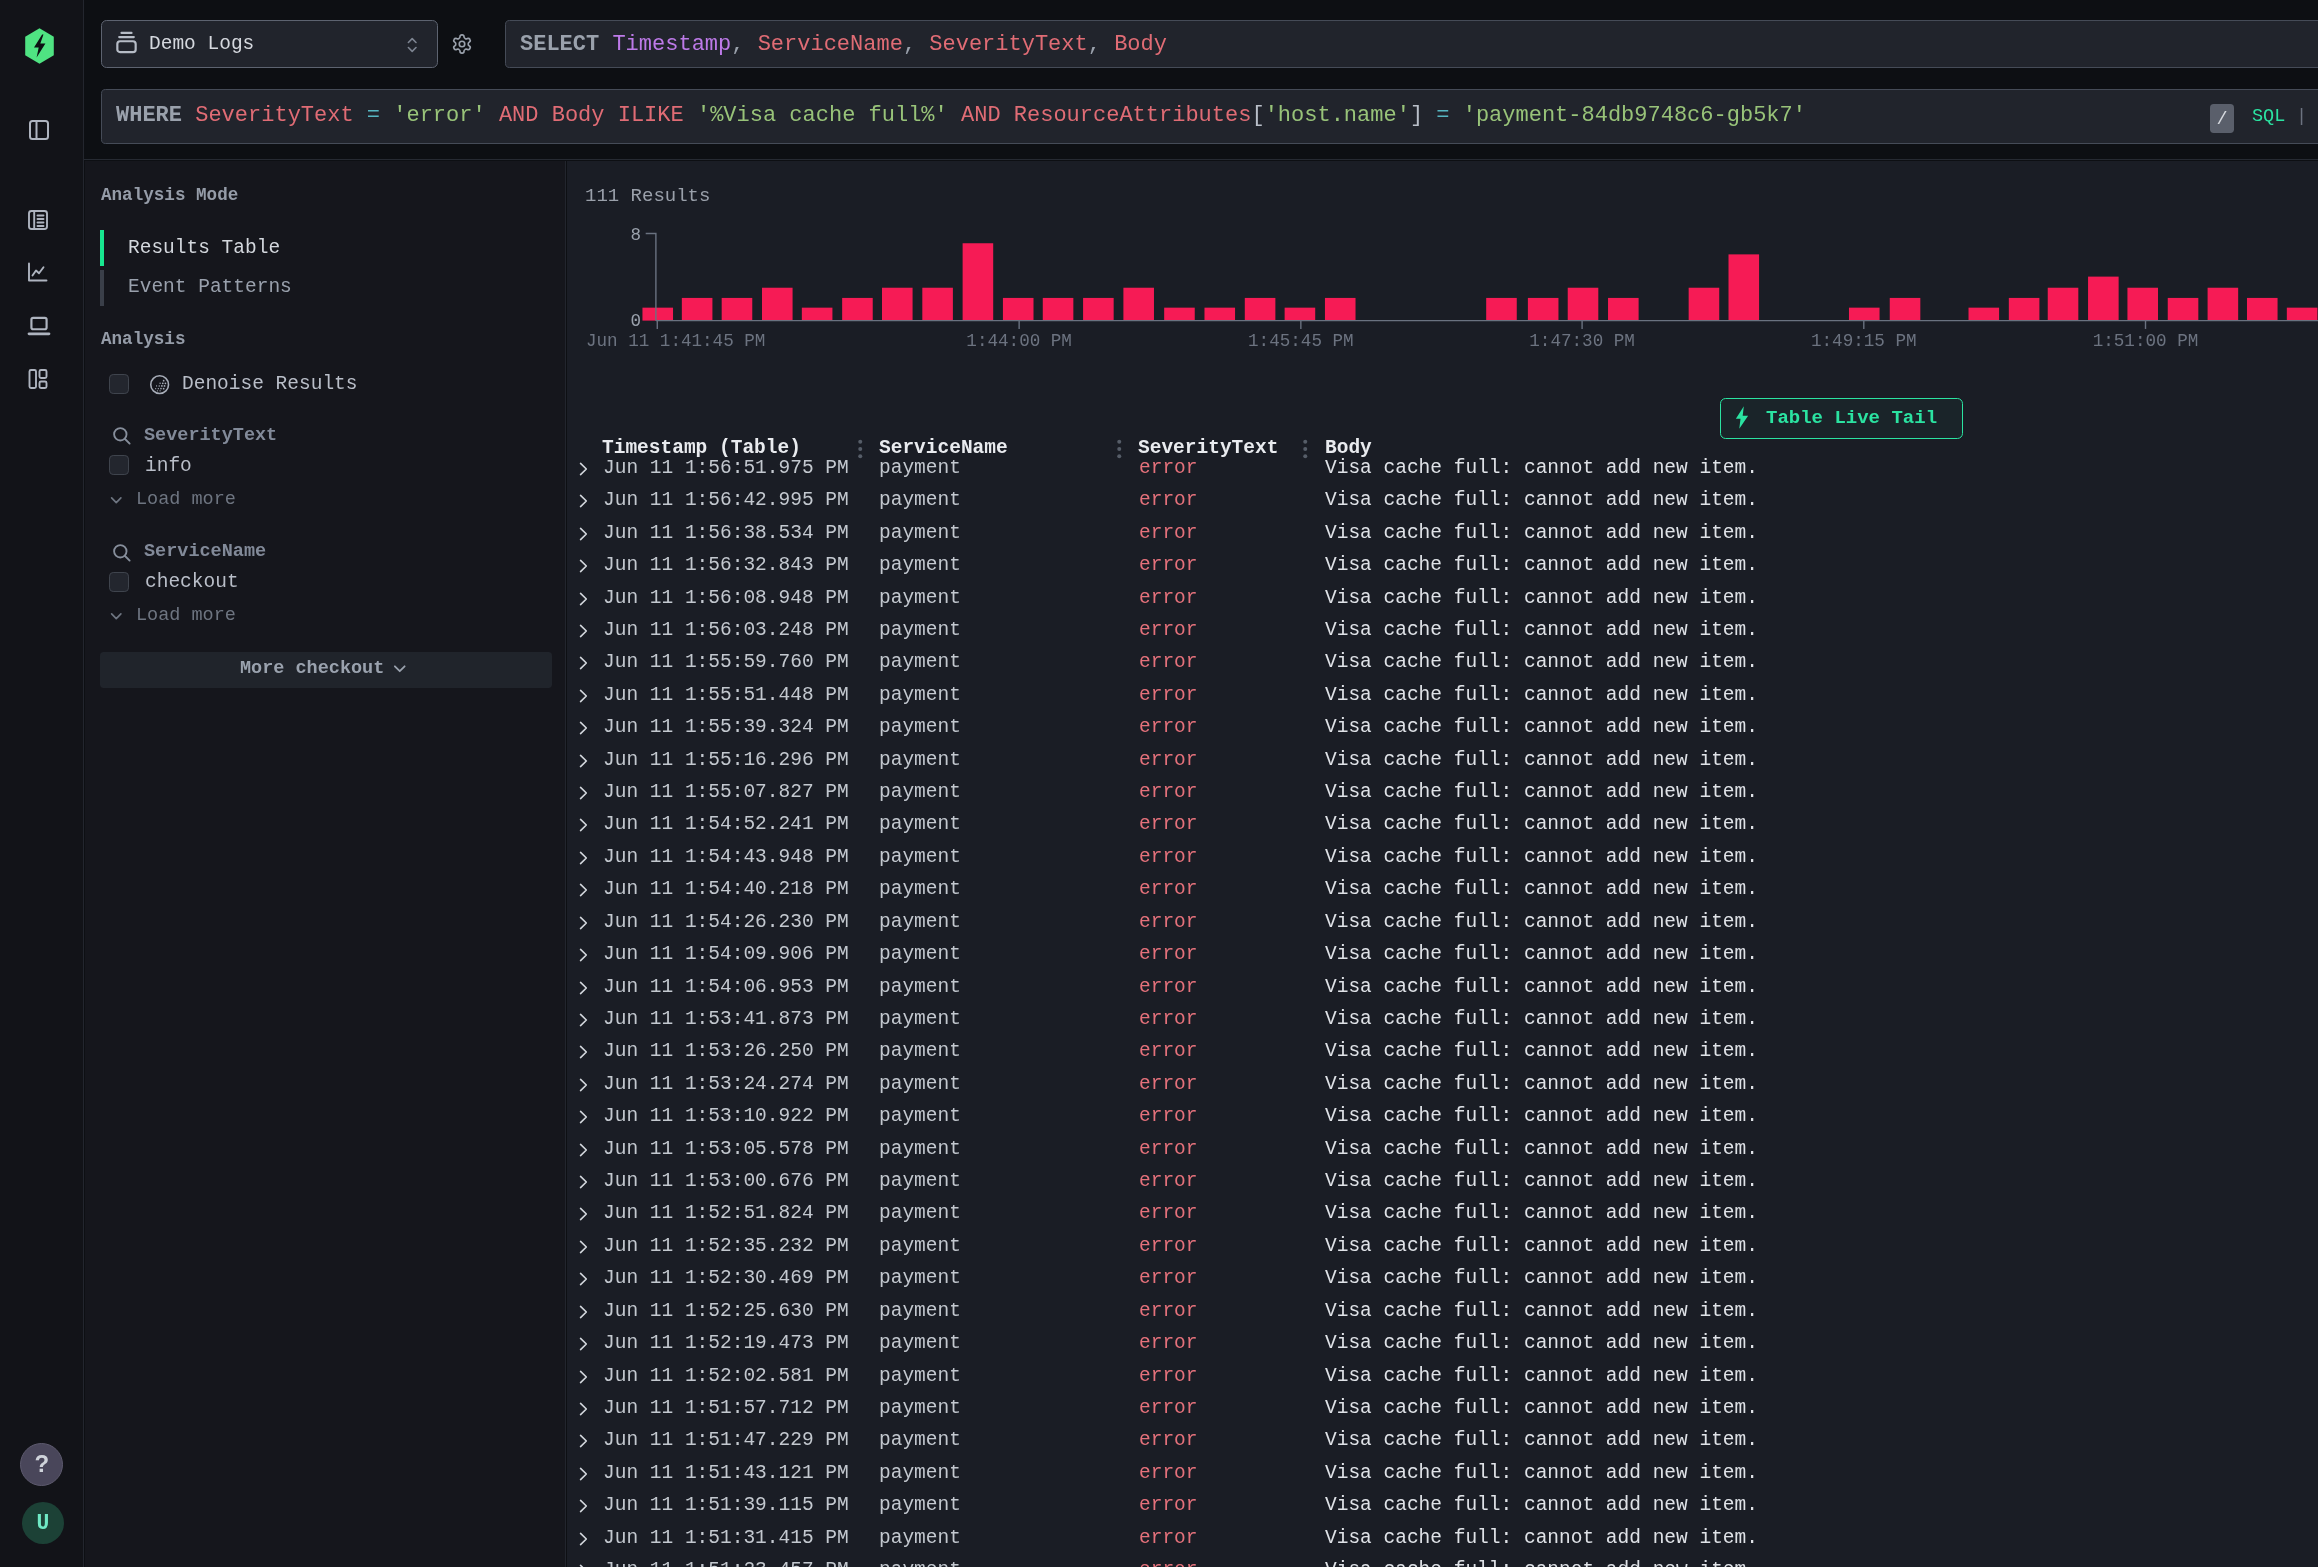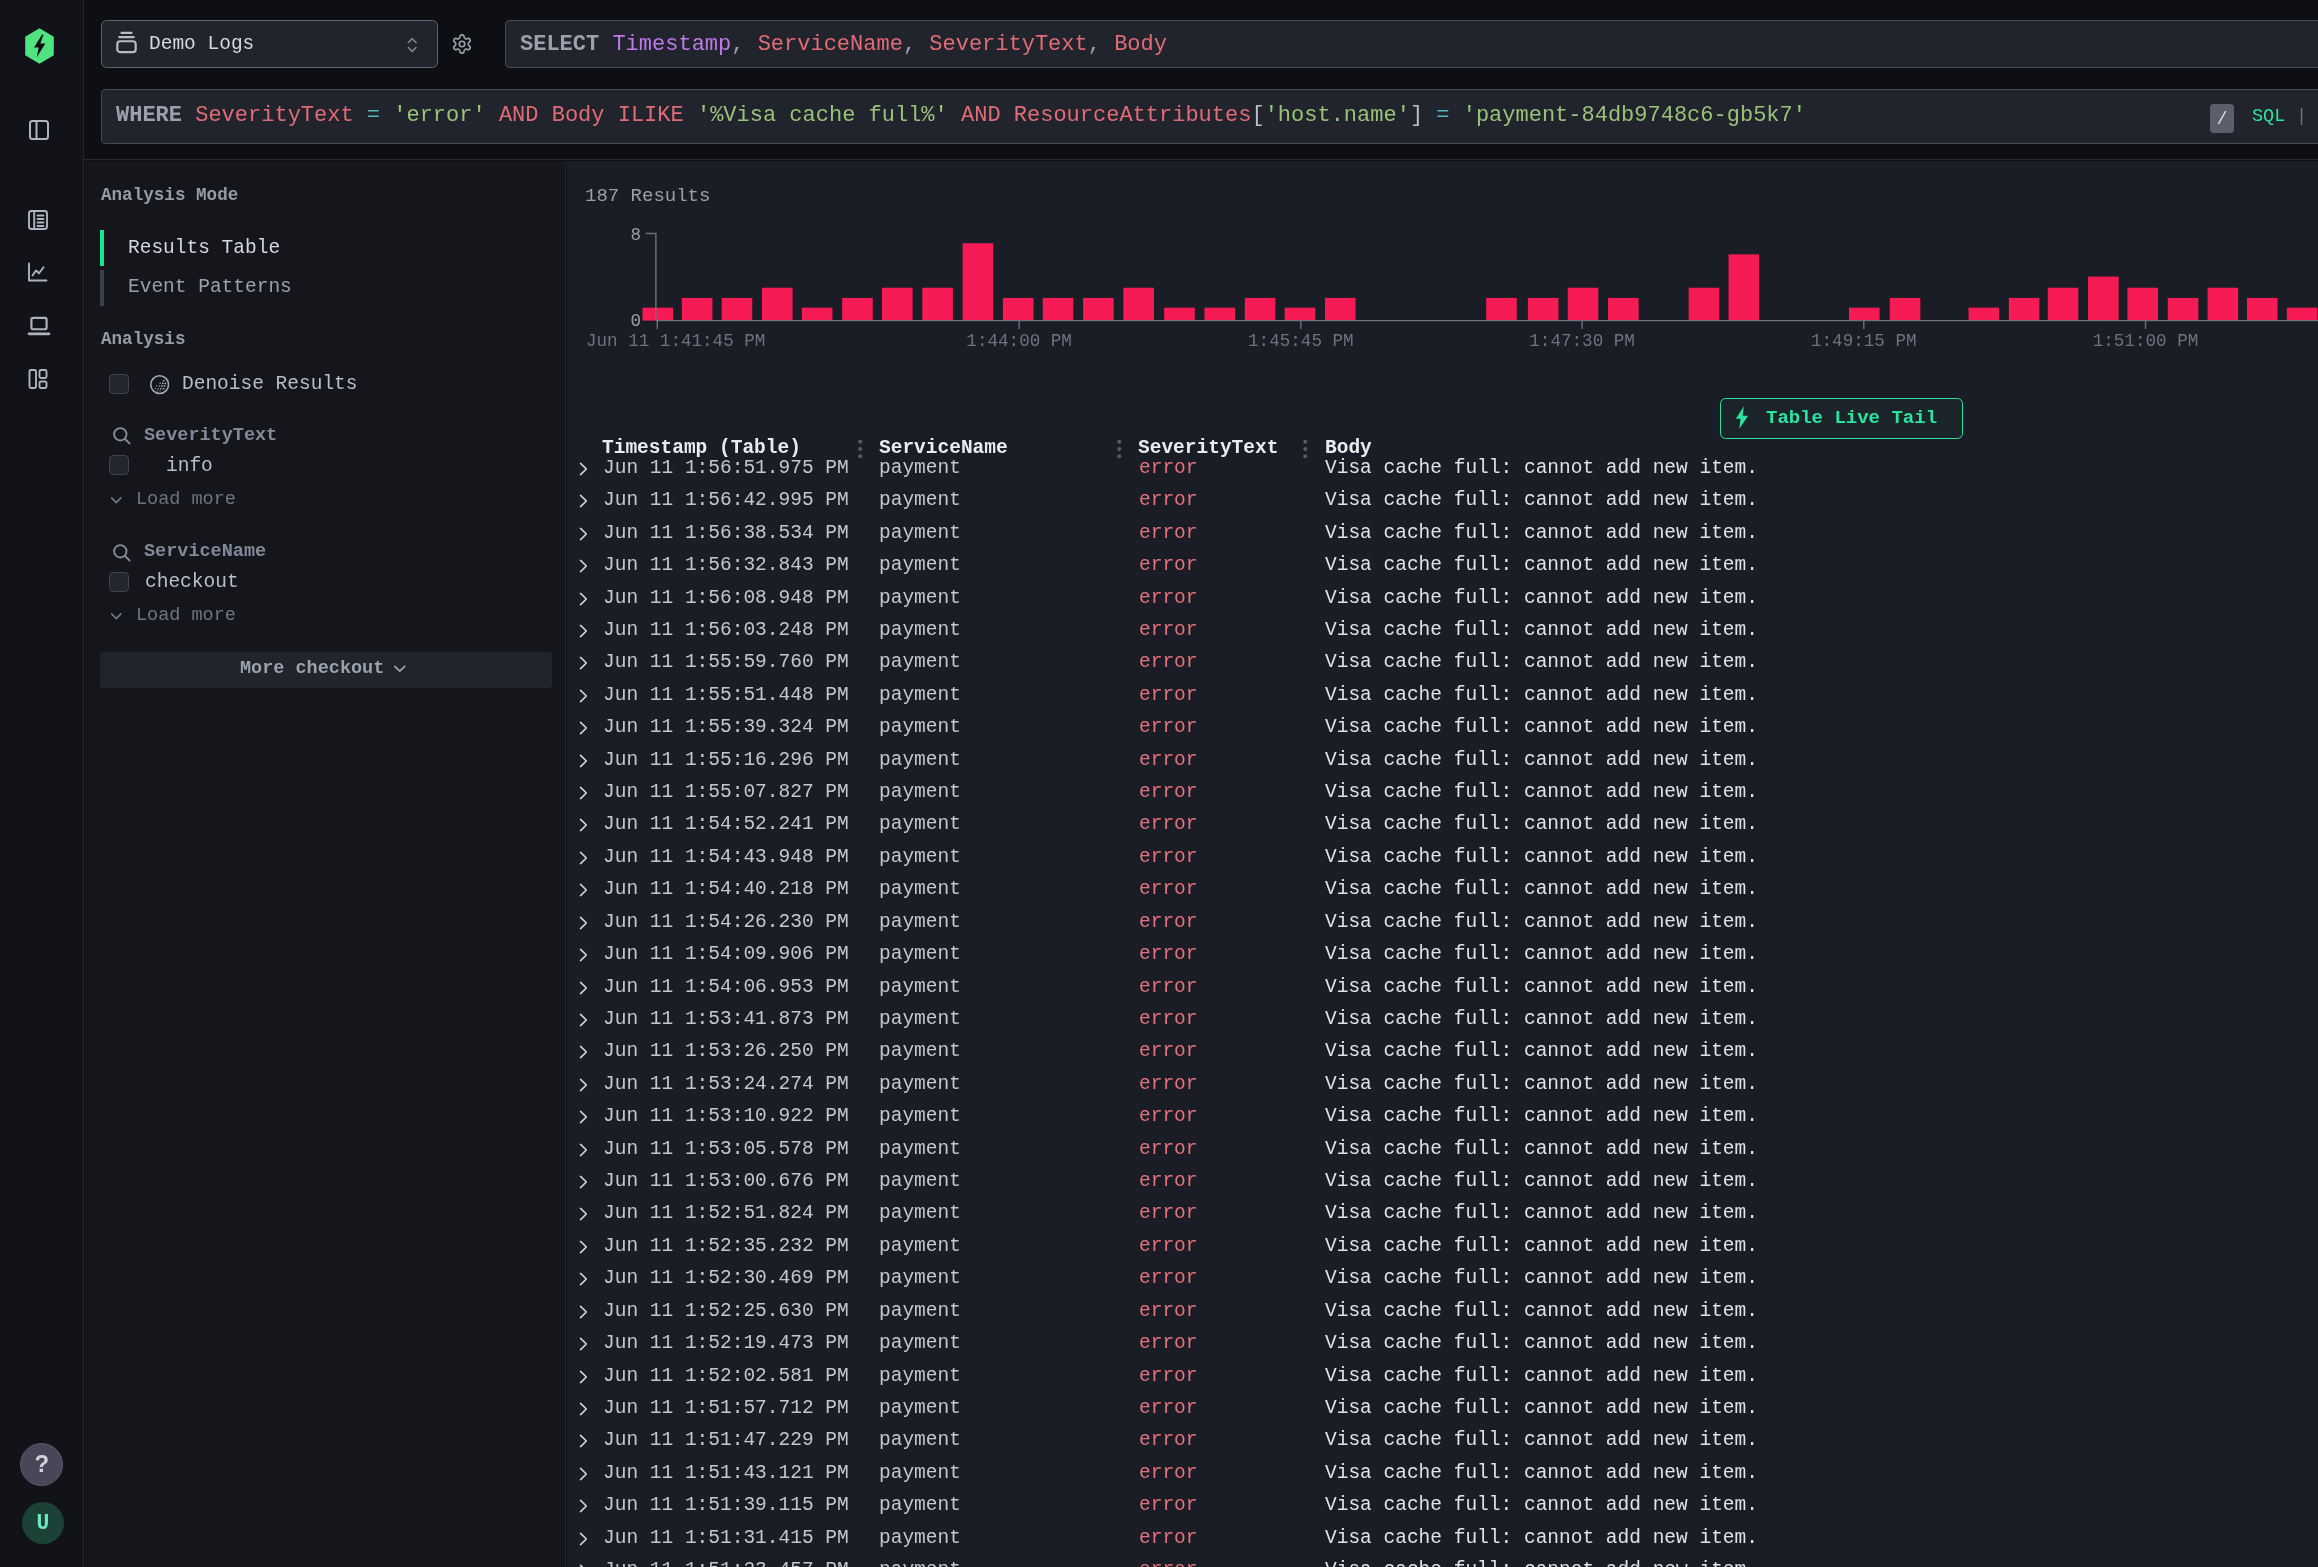--- a/index.html
+++ b/index.html
@@ -92,21 +92,21 @@
         <circle cx="9.5" cy="19" r="0.7"></circle>
       </g>
     </svg>
     <div style="position:absolute;left:182px;top:385px;transform:translateY(-50%);font:400 19.5px 'Liberation Mono', monospace;line-height:1;white-space:pre;color:#b9bec8;">Denoise Results</div>
     <svg class="abs" style="left:111px;top:425px" width="21.3" height="21.3" viewBox="0 0 24 24" fill="none" stroke="#868e9b" stroke-width="2.1" stroke-linecap="round">
       <circle cx="10.5" cy="10.5" r="7"></circle>
       <line x1="15.8" y1="15.8" x2="21" y2="21"></line>
     </svg>
     <div style="position:absolute;left:144px;top:436px;transform:translateY(-50%);font:700 18.5px 'Liberation Mono', monospace;line-height:1;white-space:pre;color:#828a99;">SeverityText</div>
     <div style="position:absolute;left:109px;top:455px;width:19.5px;height:19.5px;background:#23262e;border:0.9px solid #3f444d;border-radius:4.2px;"></div>
-    <div style="position:absolute;left:145px;top:467px;transform:translateY(-50%);font:400 19.5px 'Liberation Mono', monospace;line-height:1;white-space:pre;color:#b9bec8;margin-left:21px;">info</div>
+    <div style="position:absolute;left:145px;top:467px;transform:translateY(-50%);font:400 19.5px 'Liberation Mono', monospace;line-height:1;white-space:pre;color:#b9bec8;">info</div>
     <svg class="abs" style="left:107px;top:491px" width="18.5" height="18.5" viewBox="0 0 24 24" fill="none" stroke="#6e7581" stroke-width="2.2" stroke-linecap="round" stroke-linejoin="round">
       <path d="m6 9 6 6 6-6"></path>
     </svg>
     <div style="position:absolute;left:136px;top:500px;transform:translateY(-50%);font:400 18.5px 'Liberation Mono', monospace;line-height:1;white-space:pre;color:#6e7581;">Load more</div>
     <svg class="abs" style="left:111px;top:542px" width="21.3" height="21.3" viewBox="0 0 24 24" fill="none" stroke="#868e9b" stroke-width="2.1" stroke-linecap="round">
       <circle cx="10.5" cy="10.5" r="7"></circle>
       <line x1="15.8" y1="15.8" x2="21" y2="21"></line>
     </svg>
     <div style="position:absolute;left:144px;top:552px;transform:translateY(-50%);font:700 18.5px 'Liberation Mono', monospace;line-height:1;white-space:pre;color:#828a99;">ServiceName</div>
     <div style="position:absolute;left:109px;top:572px;width:19.5px;height:19.5px;background:#23262e;border:0.9px solid #3f444d;border-radius:4.2px;"></div>
@@ -114,21 +114,21 @@
     <svg class="abs" style="left:107px;top:607px" width="18.5" height="18.5" viewBox="0 0 24 24" fill="none" stroke="#6e7581" stroke-width="2.2" stroke-linecap="round" stroke-linejoin="round">
       <path d="m6 9 6 6 6-6"></path>
     </svg>
     <div style="position:absolute;left:136px;top:616px;transform:translateY(-50%);font:400 18.5px 'Liberation Mono', monospace;line-height:1;white-space:pre;color:#6e7581;">Load more</div>
     <div style="position:absolute;left:100px;top:652px;width:452px;height:36px;background:#20242b;border-radius:3.7px;"></div>
     <div style="position:absolute;left:240px;top:669px;transform:translateY(-50%);font:700 18.5px 'Liberation Mono', monospace;line-height:1;white-space:pre;color:#9aa2ae;">More checkout</div>
     <svg class="abs" style="left:390px;top:659px" width="19.5" height="19.5" viewBox="0 0 24 24" fill="none" stroke="#9aa2ae" stroke-width="2.2" stroke-linecap="round" stroke-linejoin="round">
       <path d="m6 9 6 6 6-6"></path>
     </svg>
     <div style="position:absolute;left:567px;top:161px;width:2550px;height:1406px;background:#1a1d25;"></div>
-    <div style="position:absolute;left:585px;top:196px;transform:translateY(-50%);font:400 19px 'Liberation Mono', monospace;line-height:1;white-space:pre;color:#9aa0aa;">187 Results</div>
+    <div style="position:absolute;left:585px;top:196px;transform:translateY(-50%);font:400 19px 'Liberation Mono', monospace;line-height:1;white-space:pre;color:#9aa0aa;">111 Results</div>
     <svg class="abs" style="left:0;top:0" width="3116" height="417" viewBox="0 0 6720 900">
       <rect x="1384" y="664" width="66" height="28" fill="#f61b55"></rect>
       <rect x="1469" y="643" width="66" height="49" fill="#f61b55"></rect>
       <rect x="1555" y="643" width="66" height="49" fill="#f61b55"></rect>
       <rect x="1642" y="621" width="66" height="71" fill="#f61b55"></rect>
       <rect x="1728" y="664" width="66" height="28" fill="#f61b55"></rect>
       <rect x="1815" y="643" width="66" height="49" fill="#f61b55"></rect>
       <rect x="1901" y="621" width="66" height="71" fill="#f61b55"></rect>
       <rect x="1988" y="621" width="66" height="71" fill="#f61b55"></rect>
       <rect x="2075" y="525" width="66" height="167" fill="#f61b55"></rect>

